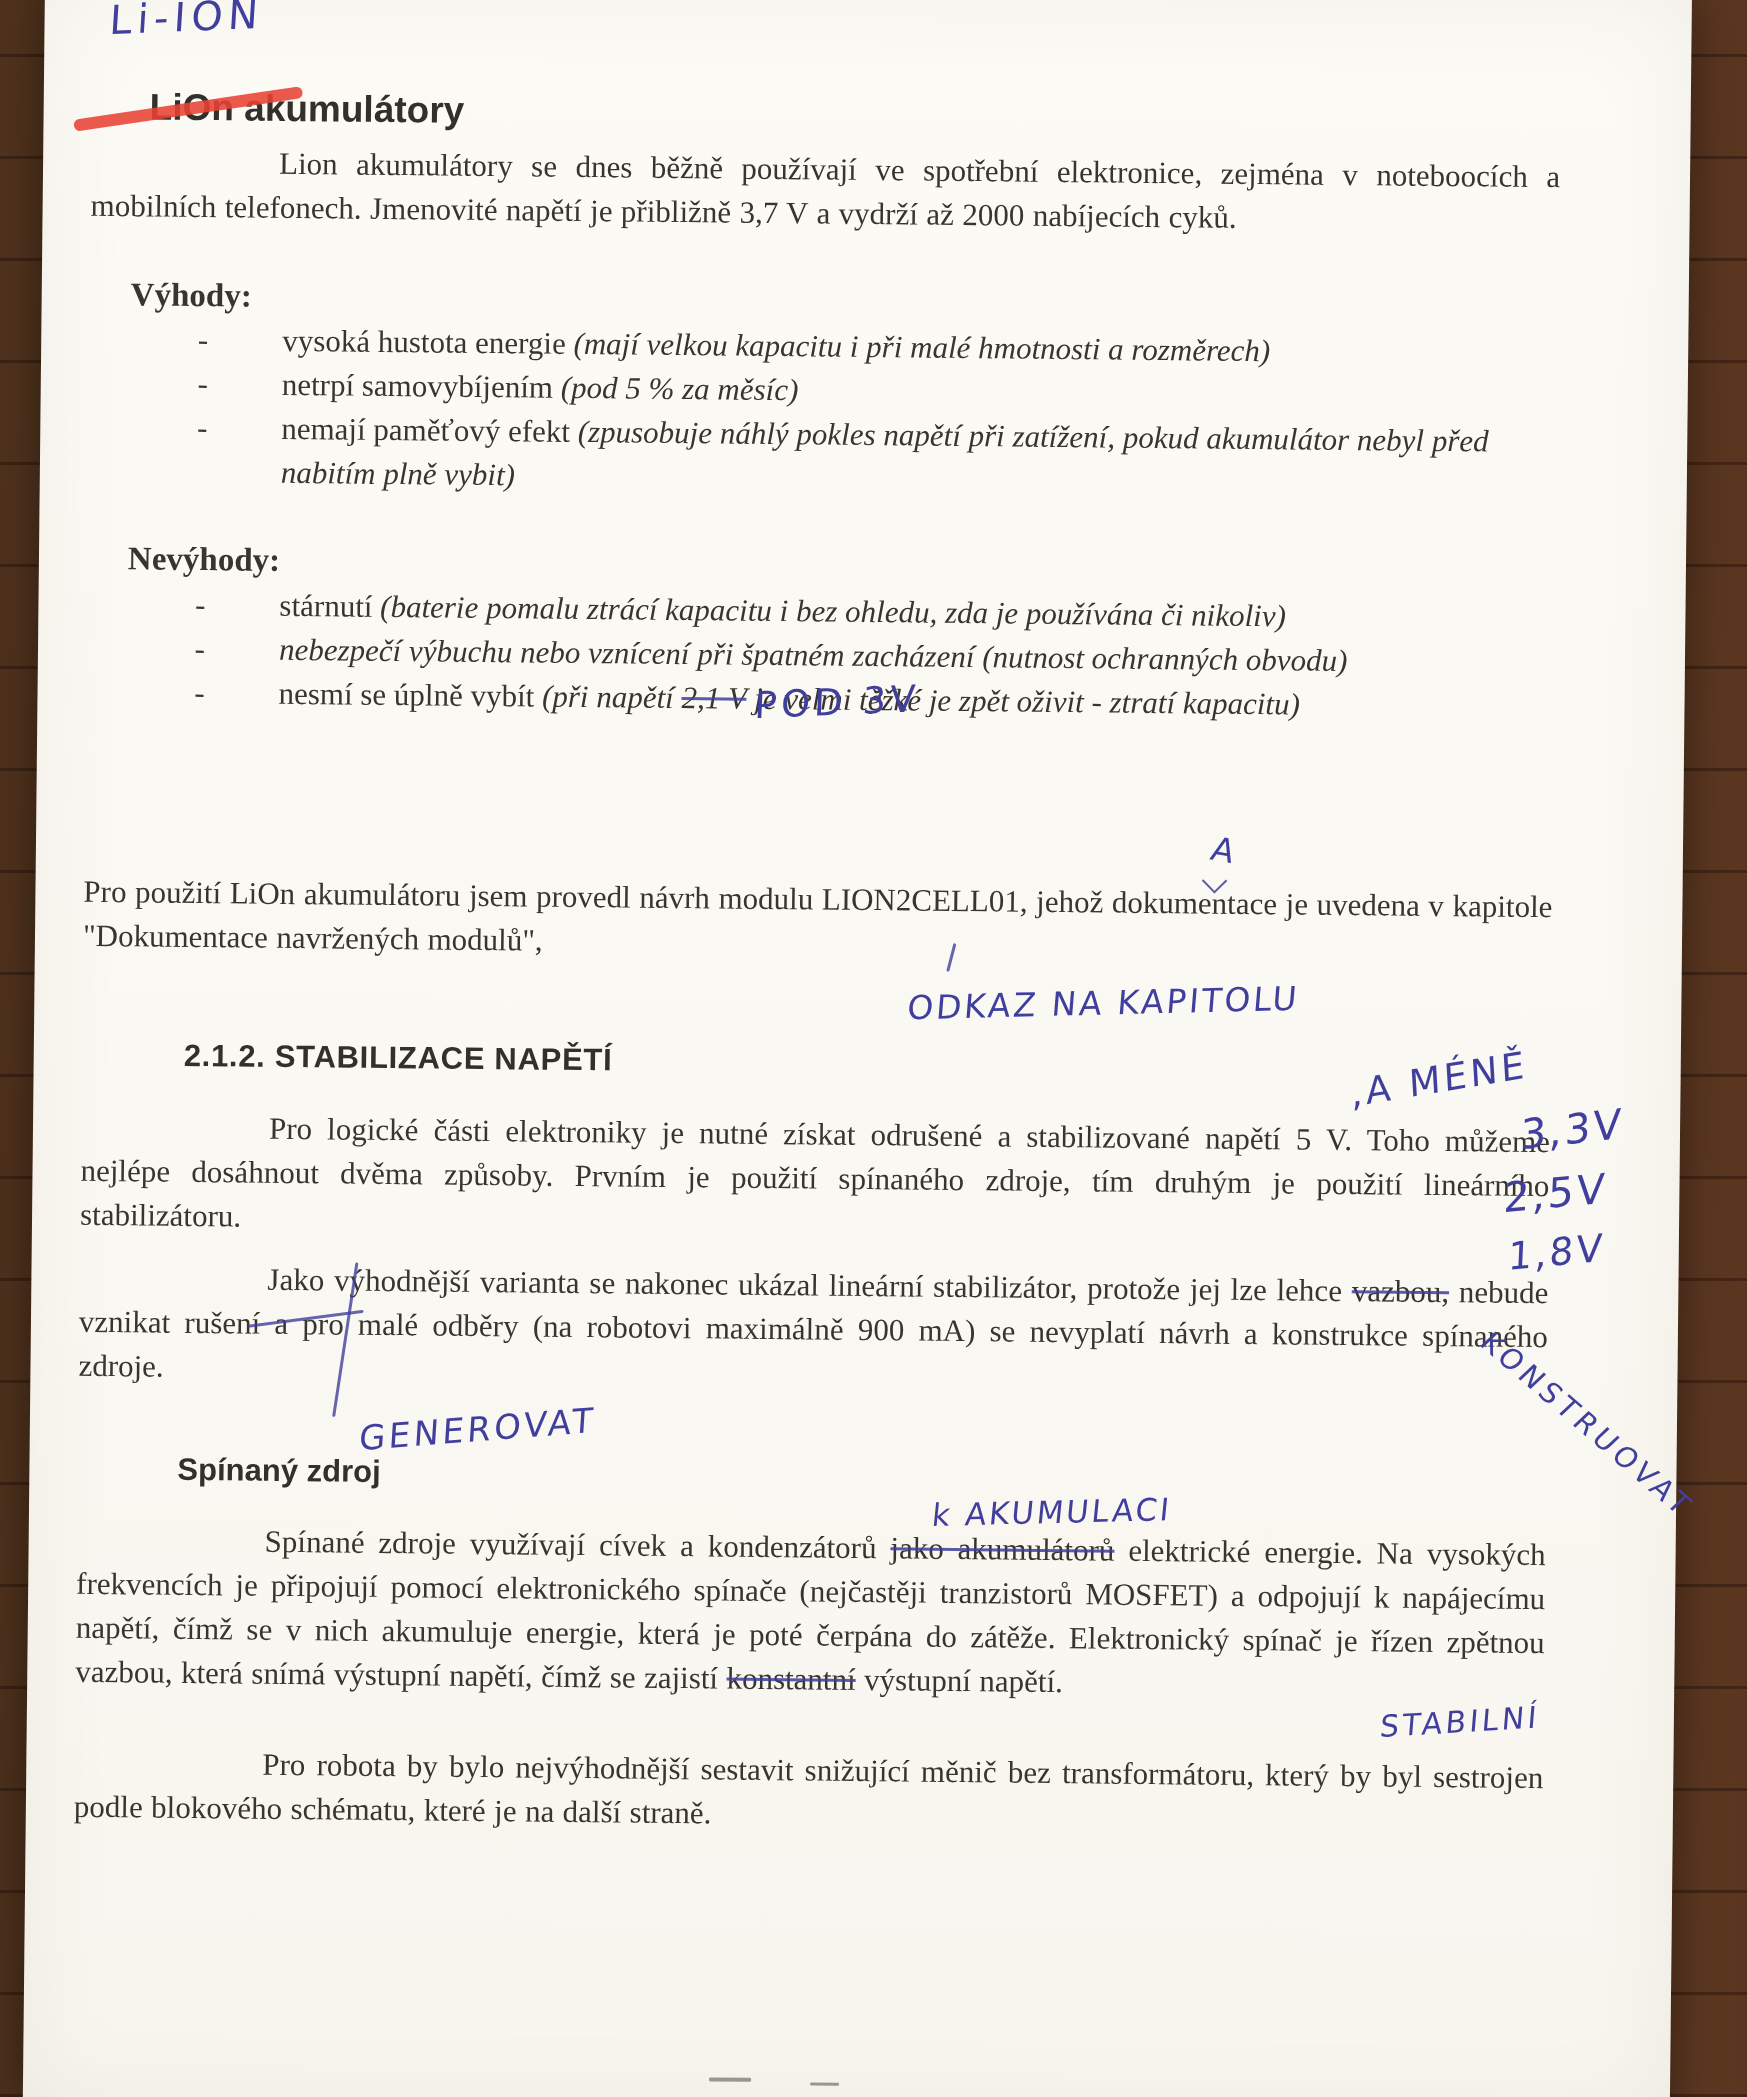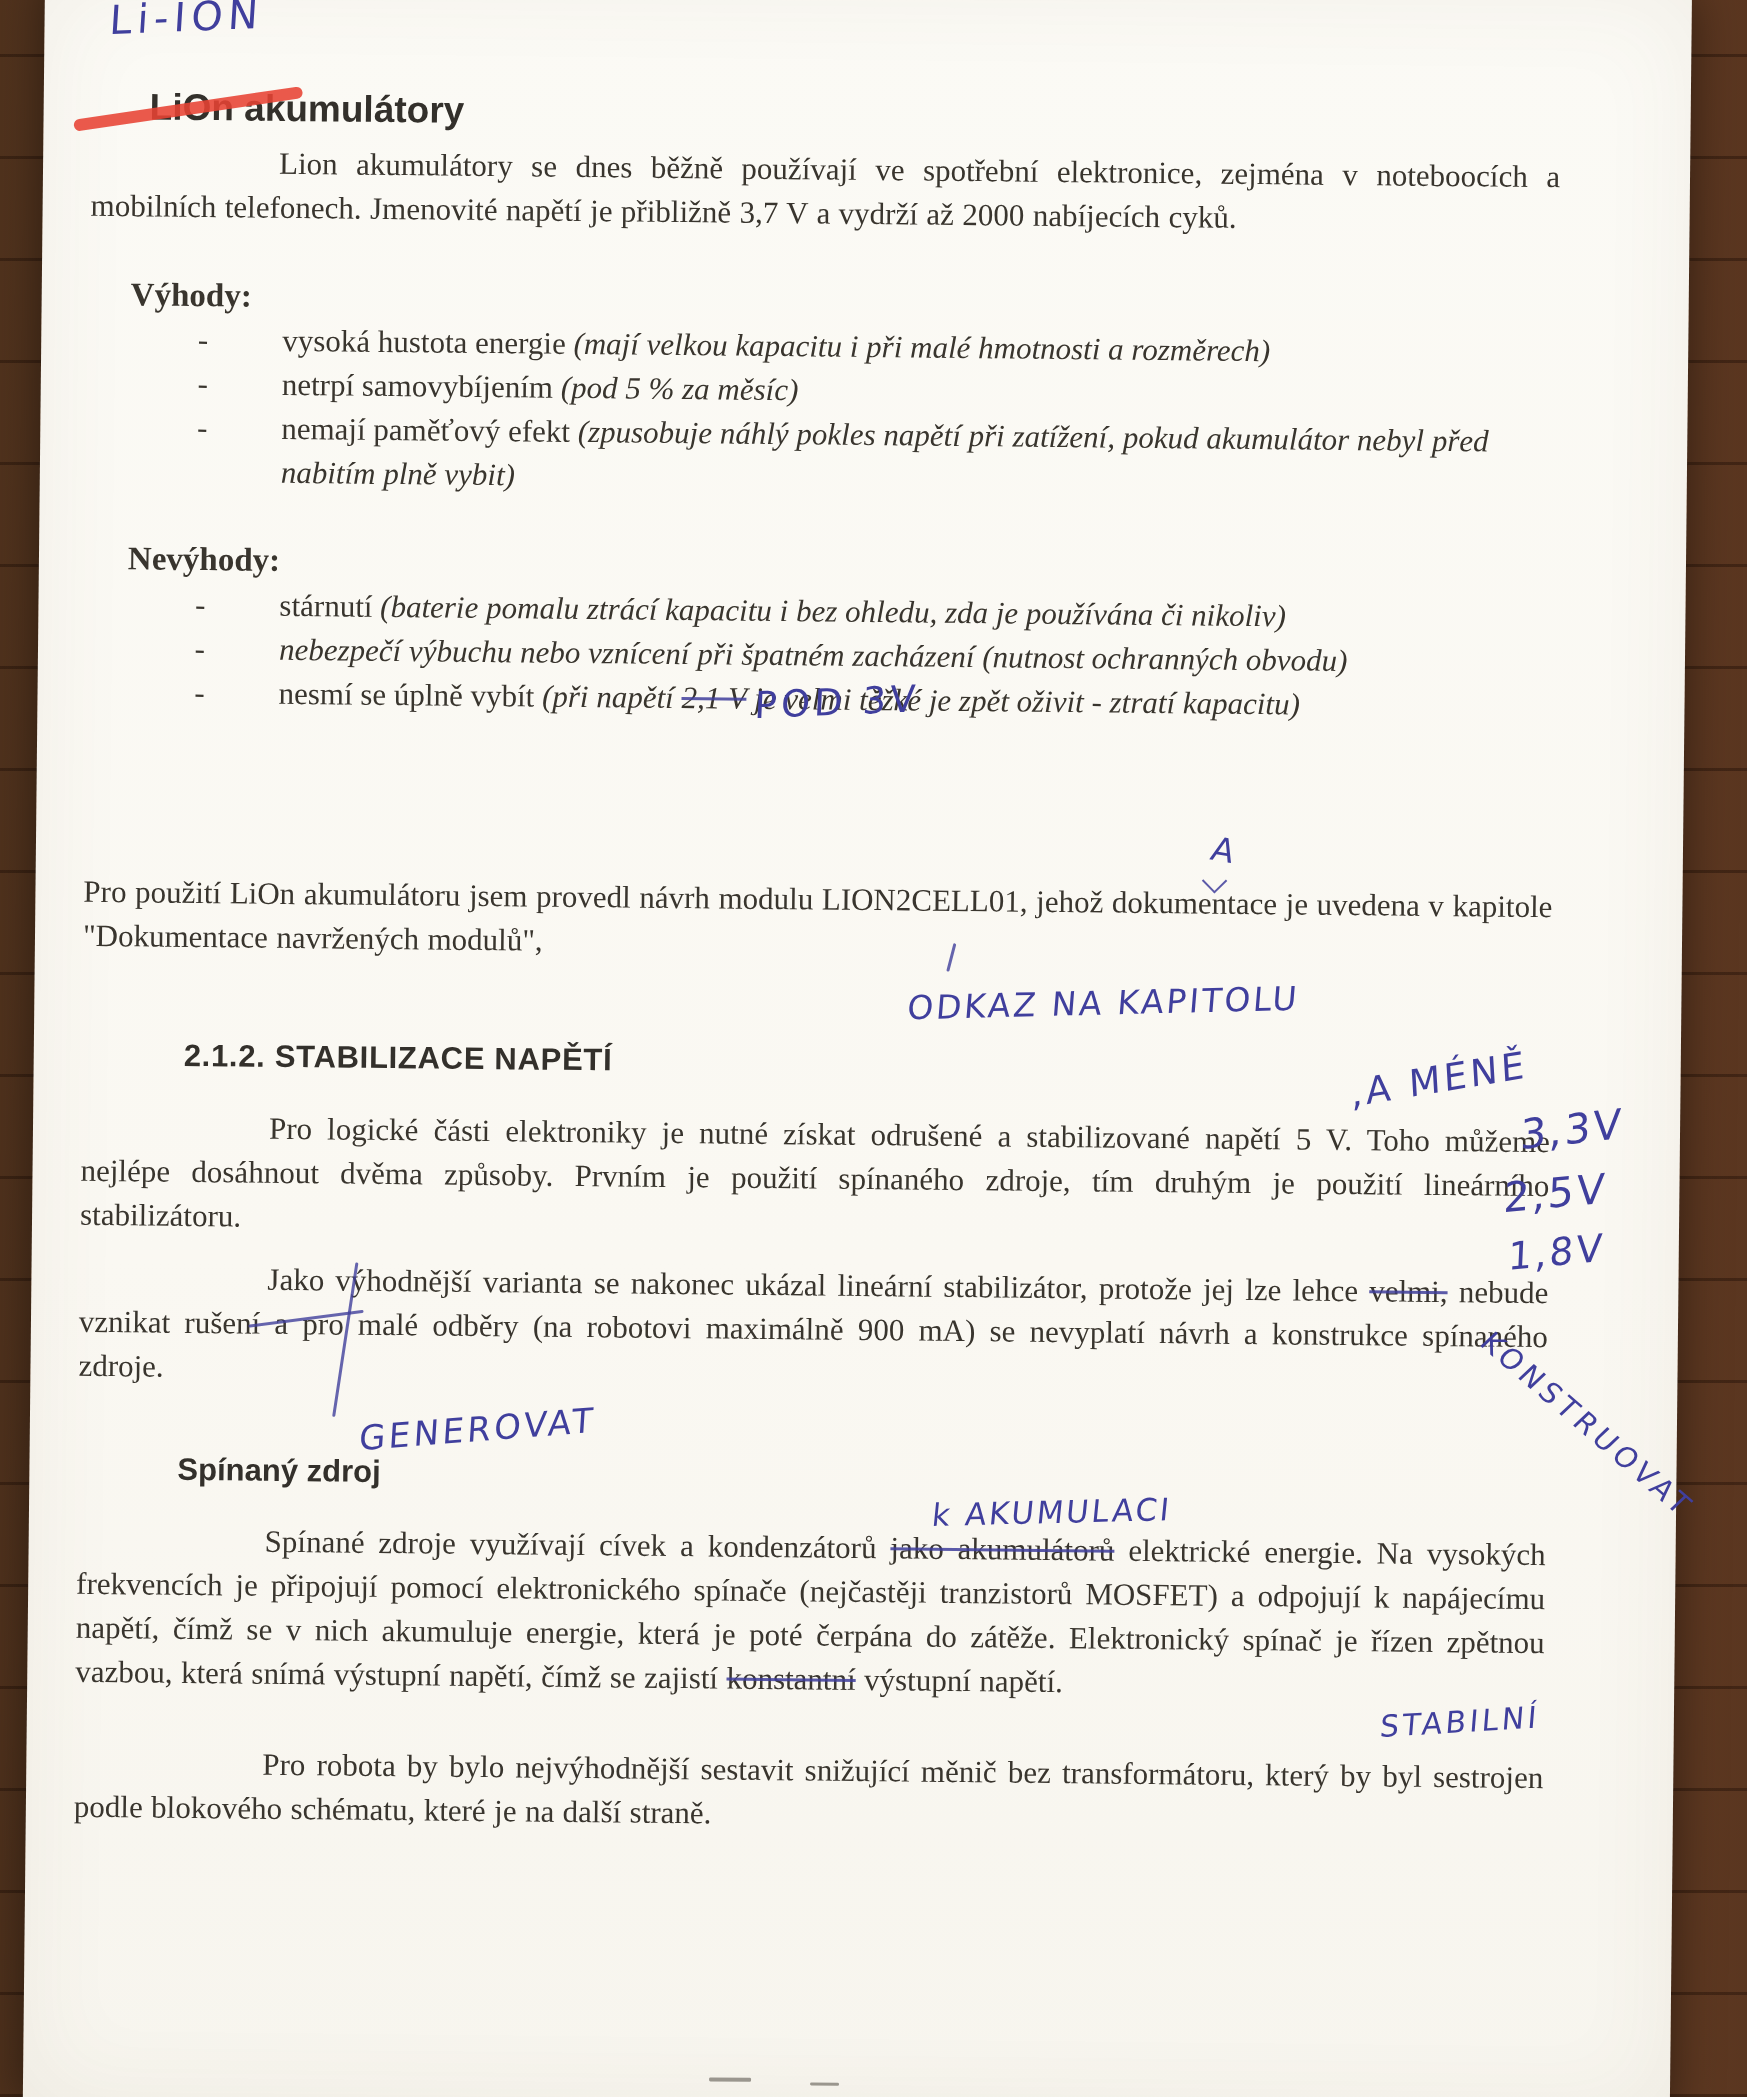--- a/index.html
+++ b/index.html
@@ -97,21 +97,21 @@
   <div class="hhead" style="left:150px;top:1059px;font-size:31px;letter-spacing:0.7px;">2.1.2. STABILIZACE NAPĚTÍ</div>
 
   <p class="para indent" style="top:1127px;margin:0;">Pro logické části elektroniky je nutné získat odrušené a stabilizované napětí 5 V. Toho můžeme nejlépe dosáhnout dvěma způsoby. Prvním je použití spínaného zdroje, tím druhým je použití lineárního stabilizátoru.</p>
 
   <div class="hand" style="left:1316px;top:1066px;font-size:37px;letter-spacing:3.4px;transform:rotate(-10deg) skewX(-6deg);">,A MÉNĚ</div>
   <div class="hand" style="left:1487px;top:1112px;font-size:41px;letter-spacing:2.7px;transform:rotate(-7deg) skewX(-8deg);">3,3V</div>
   <div class="hand" style="left:1471px;top:1176px;font-size:41px;letter-spacing:2.7px;transform:rotate(-6deg) skewX(-8deg);">2,5V</div>
   <div class="hand" style="left:1476px;top:1237px;font-size:38px;letter-spacing:2.7px;transform:rotate(-6deg) skewX(-8deg);">1,8V</div>
 
   <p class="para indent" style="top:1278px;margin:0;">
-    <span>Jako výhodnější varianta se nakonec ukázal lineární stabilizátor, protože jej lze lehce </span><span class="strike-blue">velmi,</span><span> nebude </span><span>vznikat</span><span> rušení a pro malé odběry (na robotovi maximálně 900 mA) se nevyplatí návrh a konstrukce spínaného zdroje.</span>
+    <span>Jako výhodnější varianta se nakonec ukázal lineární stabilizátor, protože jej lze lehce </span><span class="strike-blue">vazbou,</span><span> nebude </span><span>vznikat</span><span> rušení a pro malé odběry (na robotovi maximálně 900 mA) se nevyplatí návrh a konstrukce spínaného zdroje.</span>
   </p>
 
   <div class="ink-line" style="left:217px;top:1337px;width:116px;height:3.4px;transform:rotate(-8deg);"></div>
   <div class="ink-line" style="left:313px;top:1281px;width:2.7px;height:156px;transform:rotate(8deg);"></div>
   <div class="hand" style="left:329px;top:1427px;font-size:34px;letter-spacing:3.4px;transform:rotate(-5deg) skewX(-8deg);">GENEROVAT</div>
 
   <div class="hand" style="left:1467px;top:1333px;font-size:29px;letter-spacing:4.8px;transform:rotate(40deg) skewX(-6deg);transform-origin:left top;">KONSTRUOVAT</div>
 
   <div class="hhead" style="left:148px;top:1473px;font-size:31px;">Spínaný zdroj</div>
 

